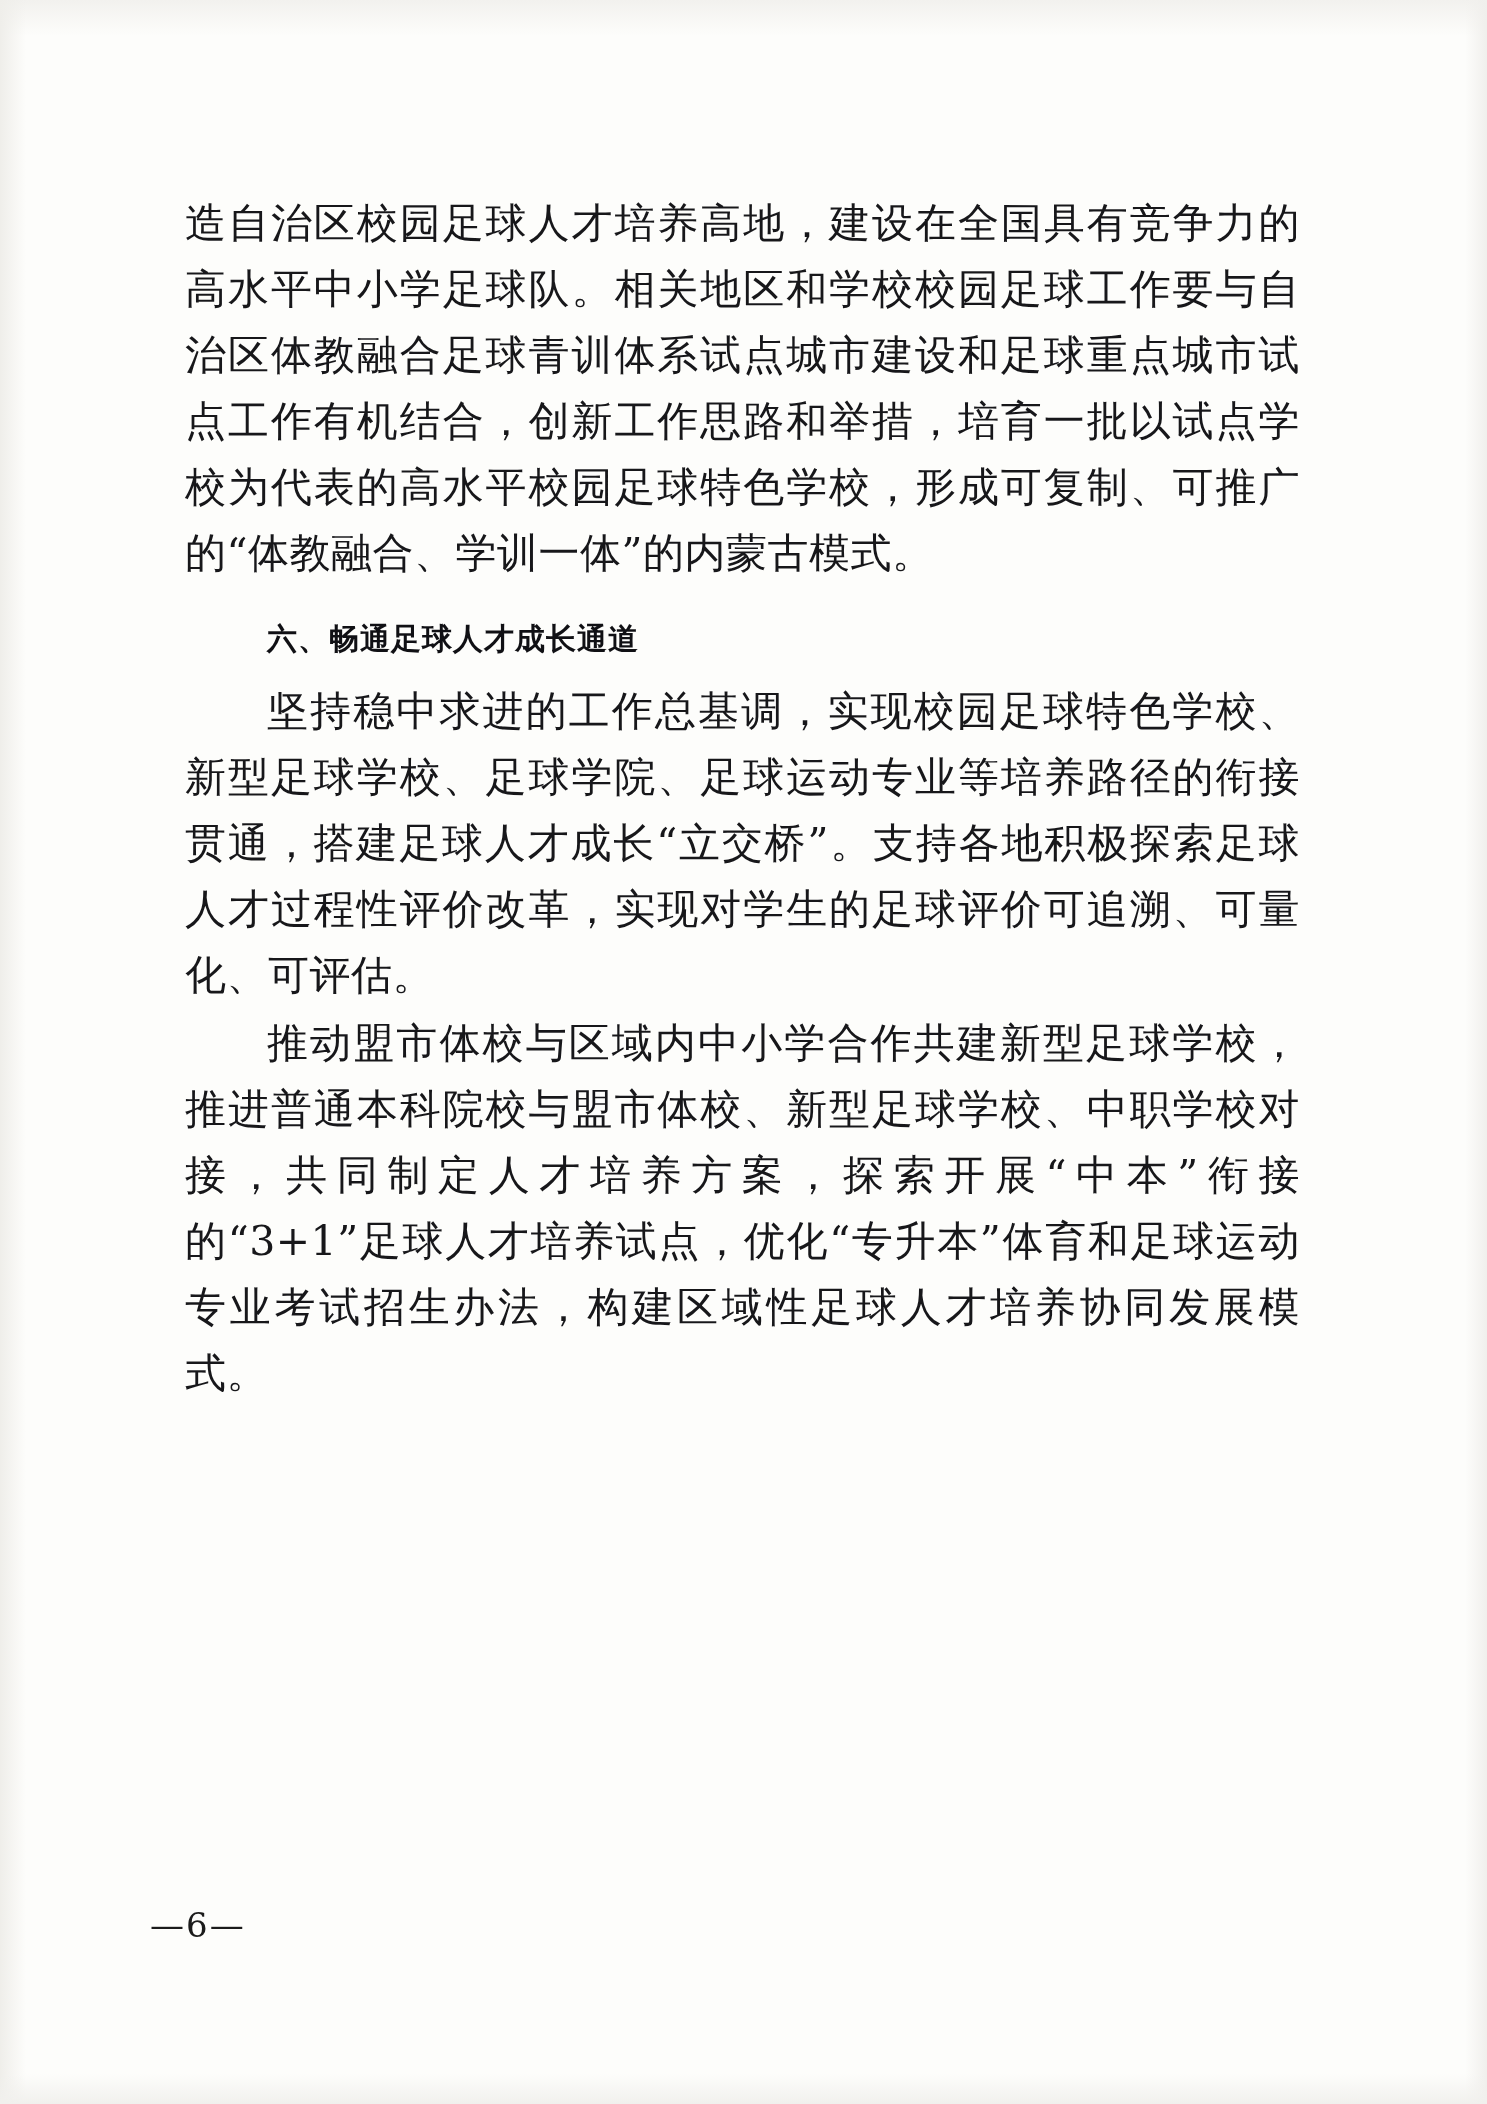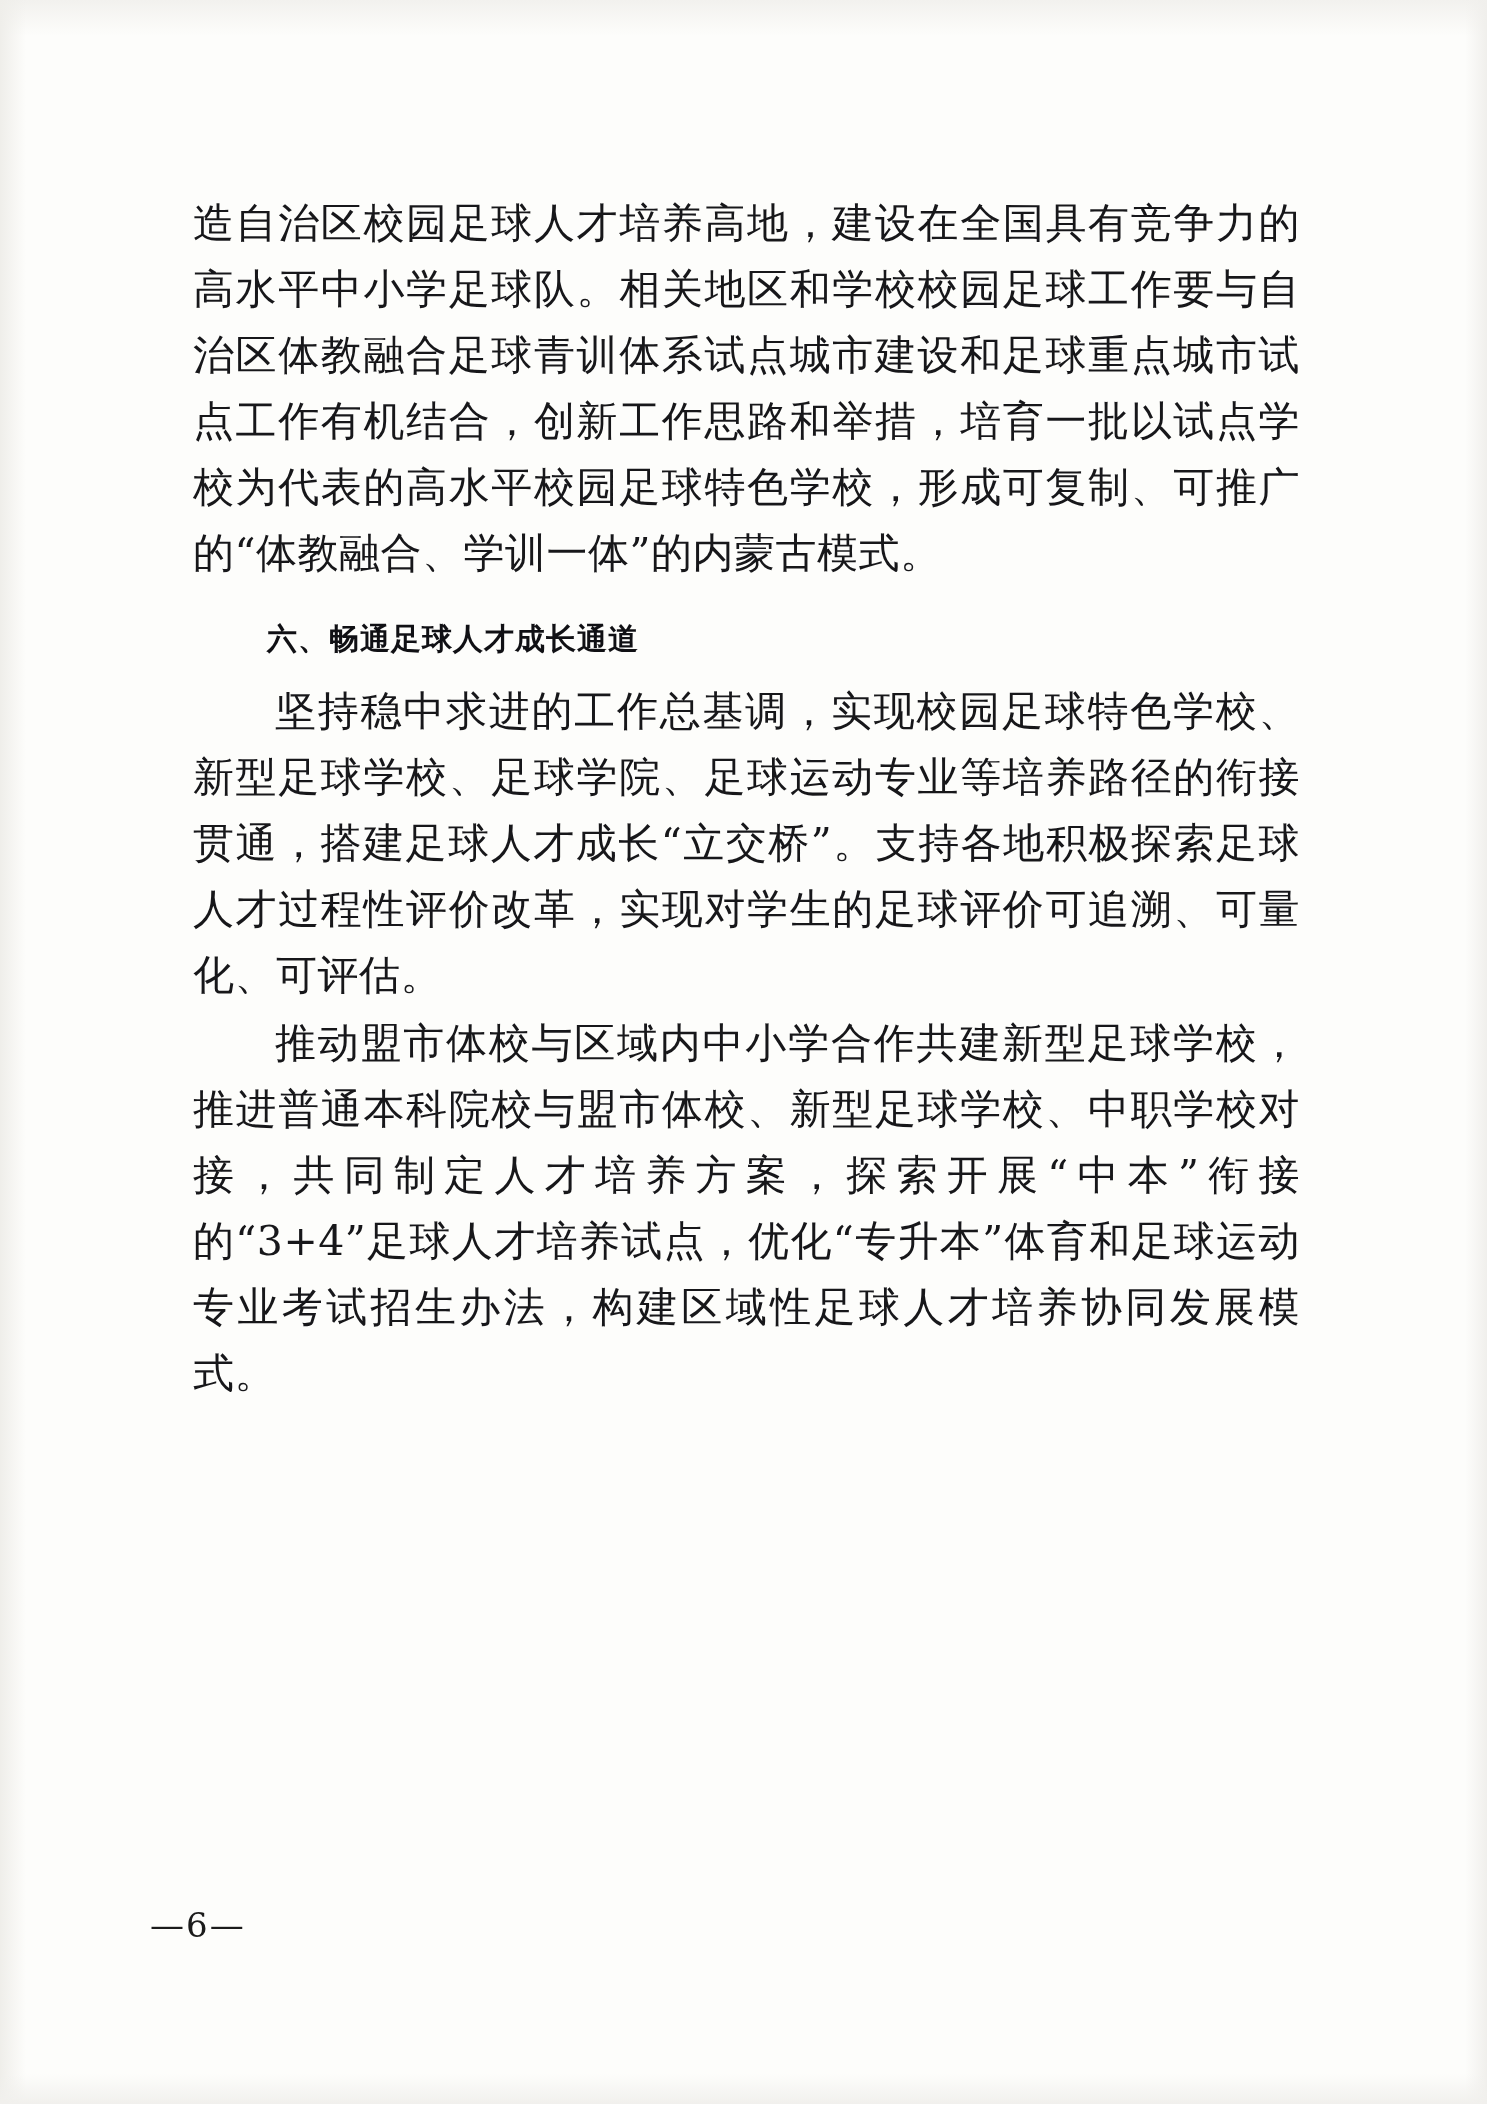--- a/index.html
+++ b/index.html
@@ -24,21 +24,21 @@
     left: 185px;
     top: 190px;
     width: 1115px;
   }
   .para {
     font-size: 41px;
     line-height: 66px;
     letter-spacing: 0.5px;
     text-align: justify;
     text-justify: inter-ideograph;
-    margin: 0 0 2px 8px;
+    margin: 0 0 2px 0;
     color: #17171a;
   }
   .para.indent {
     text-indent: 82px;
   }
   .heading {
     font-size: 30px;
     line-height: 66px;
     font-weight: bold;
     margin: 12px 0 6px 0;
@@ -103,20 +103,20 @@
 
     <p class="para">造自治区校园足球人才培养高地，建设在全国具有竞争力的高水平中小学足球队。相关地区和学校校园足球工作要与自治区体教融合足球青训体系试点城市建设和足球重点城市试点工作有机结合，创新工作思路和举措，培育一批以试点学校为代表的高水平校园足球特色学校，形成可复制、可推广的“体教融合、学训一体”的内蒙古模式。</p>
 
     <div class="block-gap"></div>
 
     <h2 class="heading">六、畅通足球人才成长通道</h2>
 
     <p class="para indent">坚持稳中求进的工作总基调，实现校园足球特色学校、新型足球学校、足球学院、足球运动专业等培养路径的衔接贯通，搭建足球人才成长“立交桥”。支持各地积极探索足球人才过程性评价改革，实现对学生的足球评价可追溯、可量化、可评估。</p>
 
 
-    <p class="para indent">推动盟市体校与区域内中小学合作共建新型足球学校，推进普通本科院校与盟市体校、新型足球学校、中职学校对接，共同制定人才培养方案，探索开展“中本”衔接的“3+4”足球人才培养试点，优化“专升本”体育和足球运动专业考试招生办法，构建区域性足球人才培养协同发展模式。</p>
+    <p class="para indent">推动盟市体校与区域内中小学合作共建新型足球学校，推进普通本科院校与盟市体校、新型足球学校、中职学校对接，共同制定人才培养方案，探索开展“中本”衔接的“3+1”足球人才培养试点，优化“专升本”体育和足球运动专业考试招生办法，构建区域性足球人才培养协同发展模式。</p>
 
 
   </div>
 
   <div class="page-number">—6—</div>
 
 </div>
 
 </body></html>

